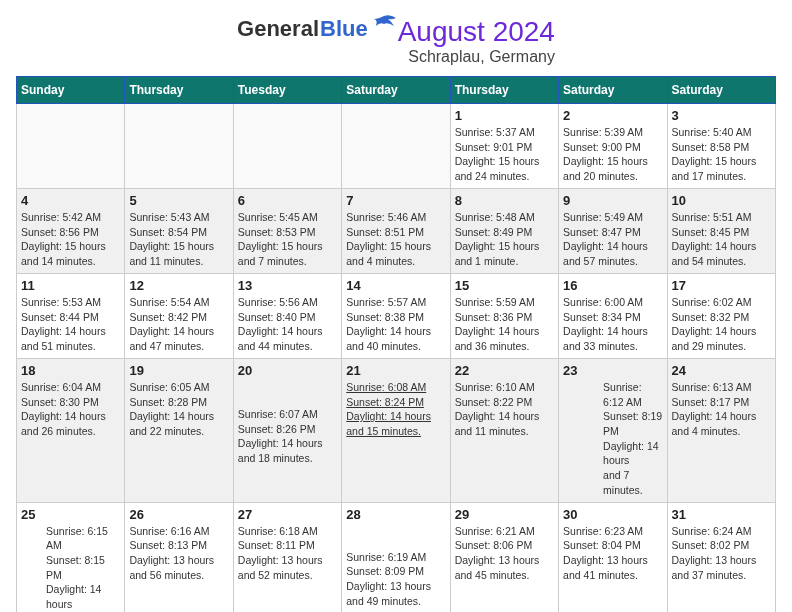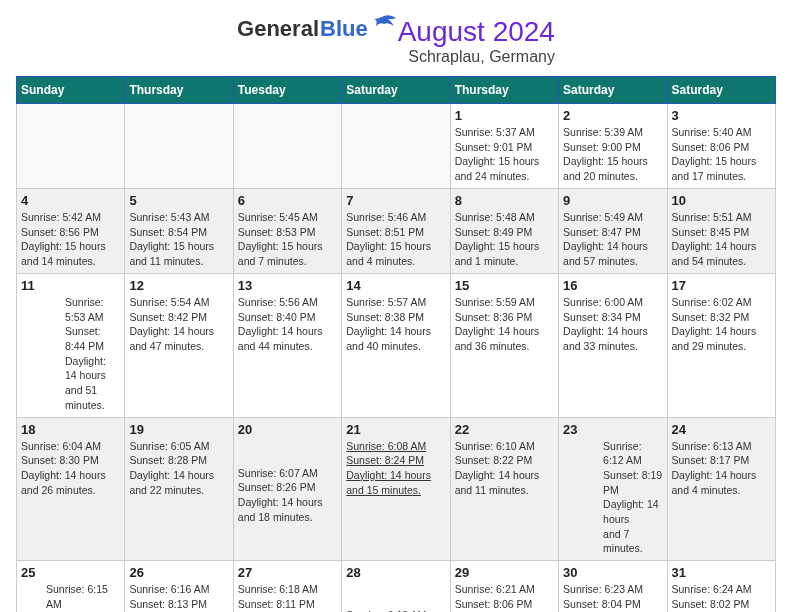--- a/index.html
+++ b/index.html
@@ -126,21 +126,21 @@
         <td>
           <div class="day-number">2</div>
           <div class="day-info" style="white-space: pre-line;">Sunrise: 5:39 AM
 Sunset: 9:00 PM
 Daylight: 15 hours
 and 20 minutes.</div>
         </td>
         <td>
           <div class="day-number">3</div>
           <div class="day-info" style="white-space: pre-line;">Sunrise: 5:40 AM
-Sunset: 8:06 PM
+Sunset: 8:58 PM
 Daylight: 15 hours
 and 17 minutes.</div>
         </td>
       </tr>
       <tr class="week-row">
         <td class="shaded">
           <div class="day-number">4</div>
           <div class="day-info" style="white-space: pre-line;">Sunrise: 5:42 AM
 Sunset: 8:56 PM
 Daylight: 15 hours
@@ -185,21 +185,21 @@
           <div class="day-number">10</div>
           <div class="day-info" style="white-space: pre-line;">Sunrise: 5:51 AM
 Sunset: 8:45 PM
 Daylight: 14 hours
 and 54 minutes.</div>
         </td>
       </tr>
       <tr class="week-row">
         <td>
           <div class="day-number">11</div>
-          <div class="day-info" style="white-space: pre-line; margin-left: 44px;">Sunrise: 5:53 AM
+          <div class="day-info" style="white-space: pre-line;">Sunrise: 5:53 AM
 Sunset: 8:44 PM
 Daylight: 14 hours
 and 51 minutes.</div>
         </td>
         <td>
           <div class="day-number">12</div>
           <div class="day-info" style="white-space: pre-line;">Sunrise: 5:54 AM
 Sunset: 8:42 PM
 Daylight: 14 hours
 and 47 minutes.</div>

